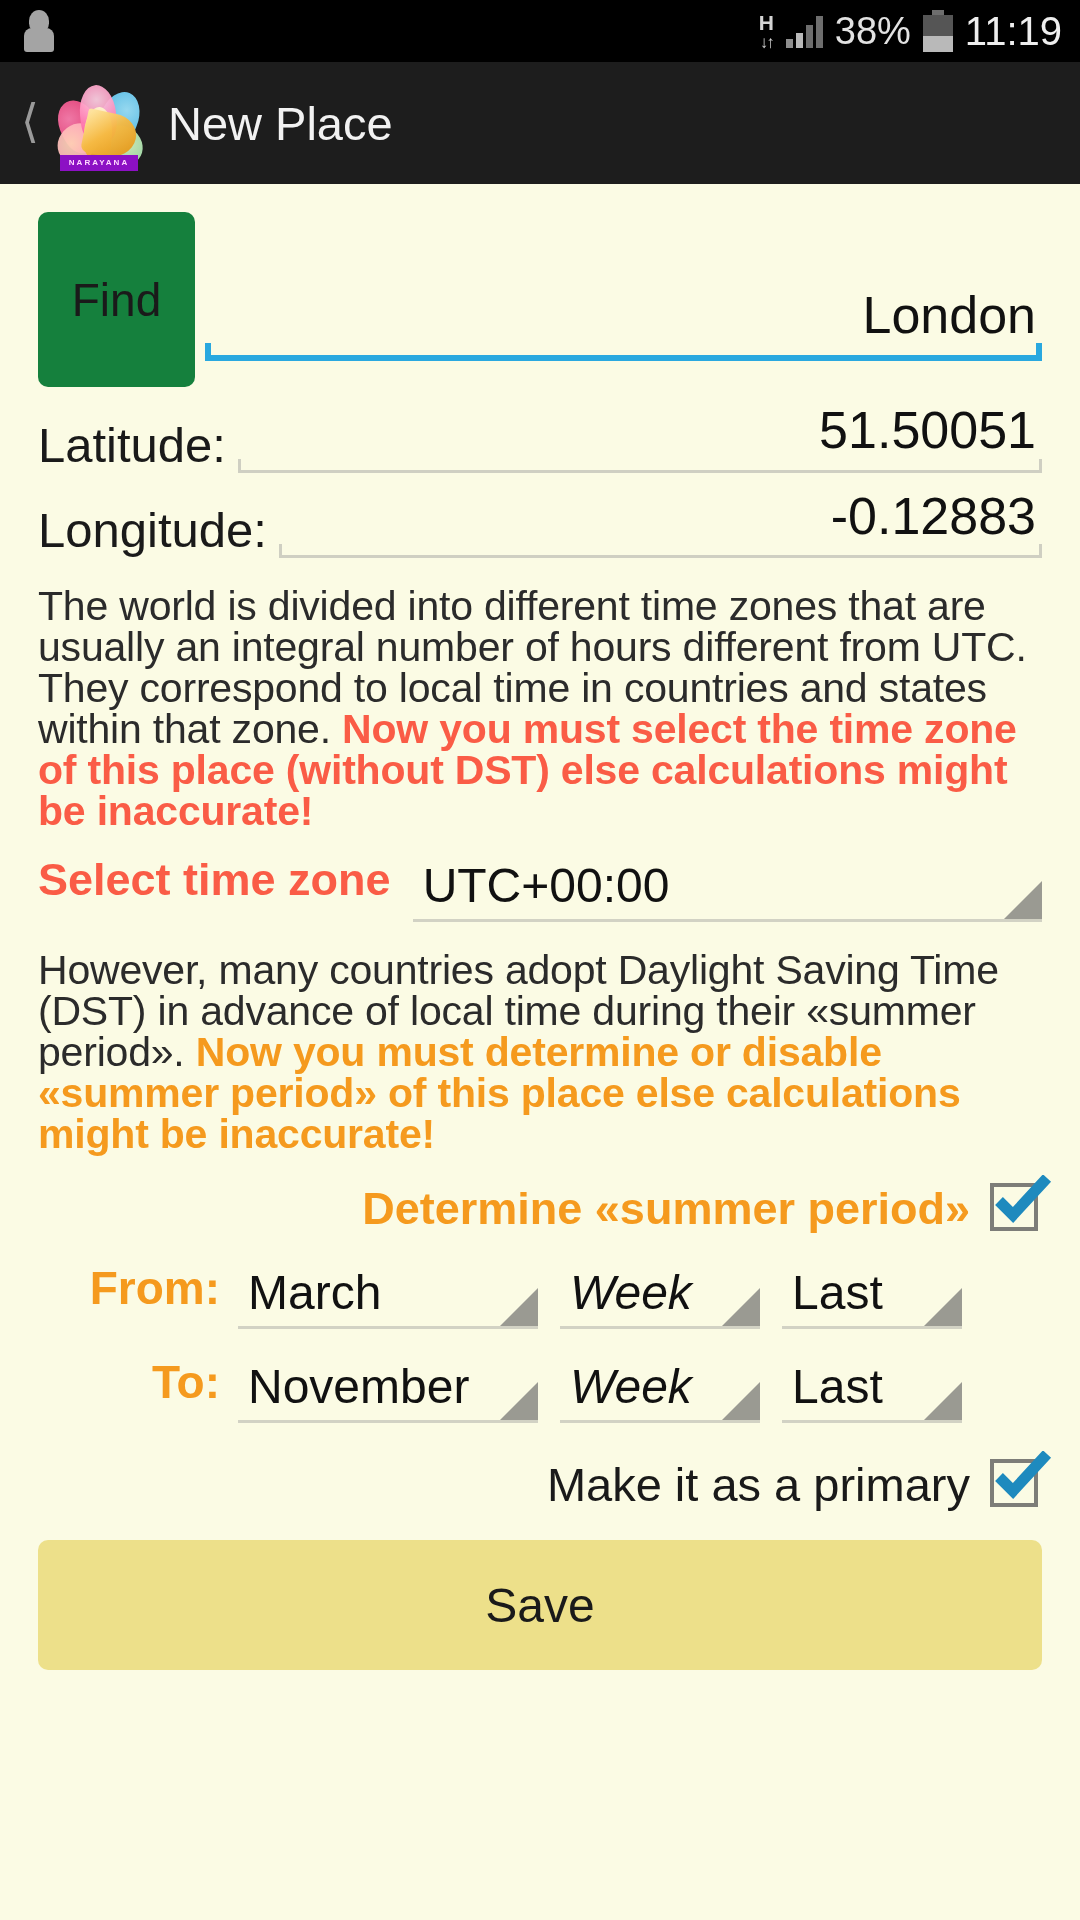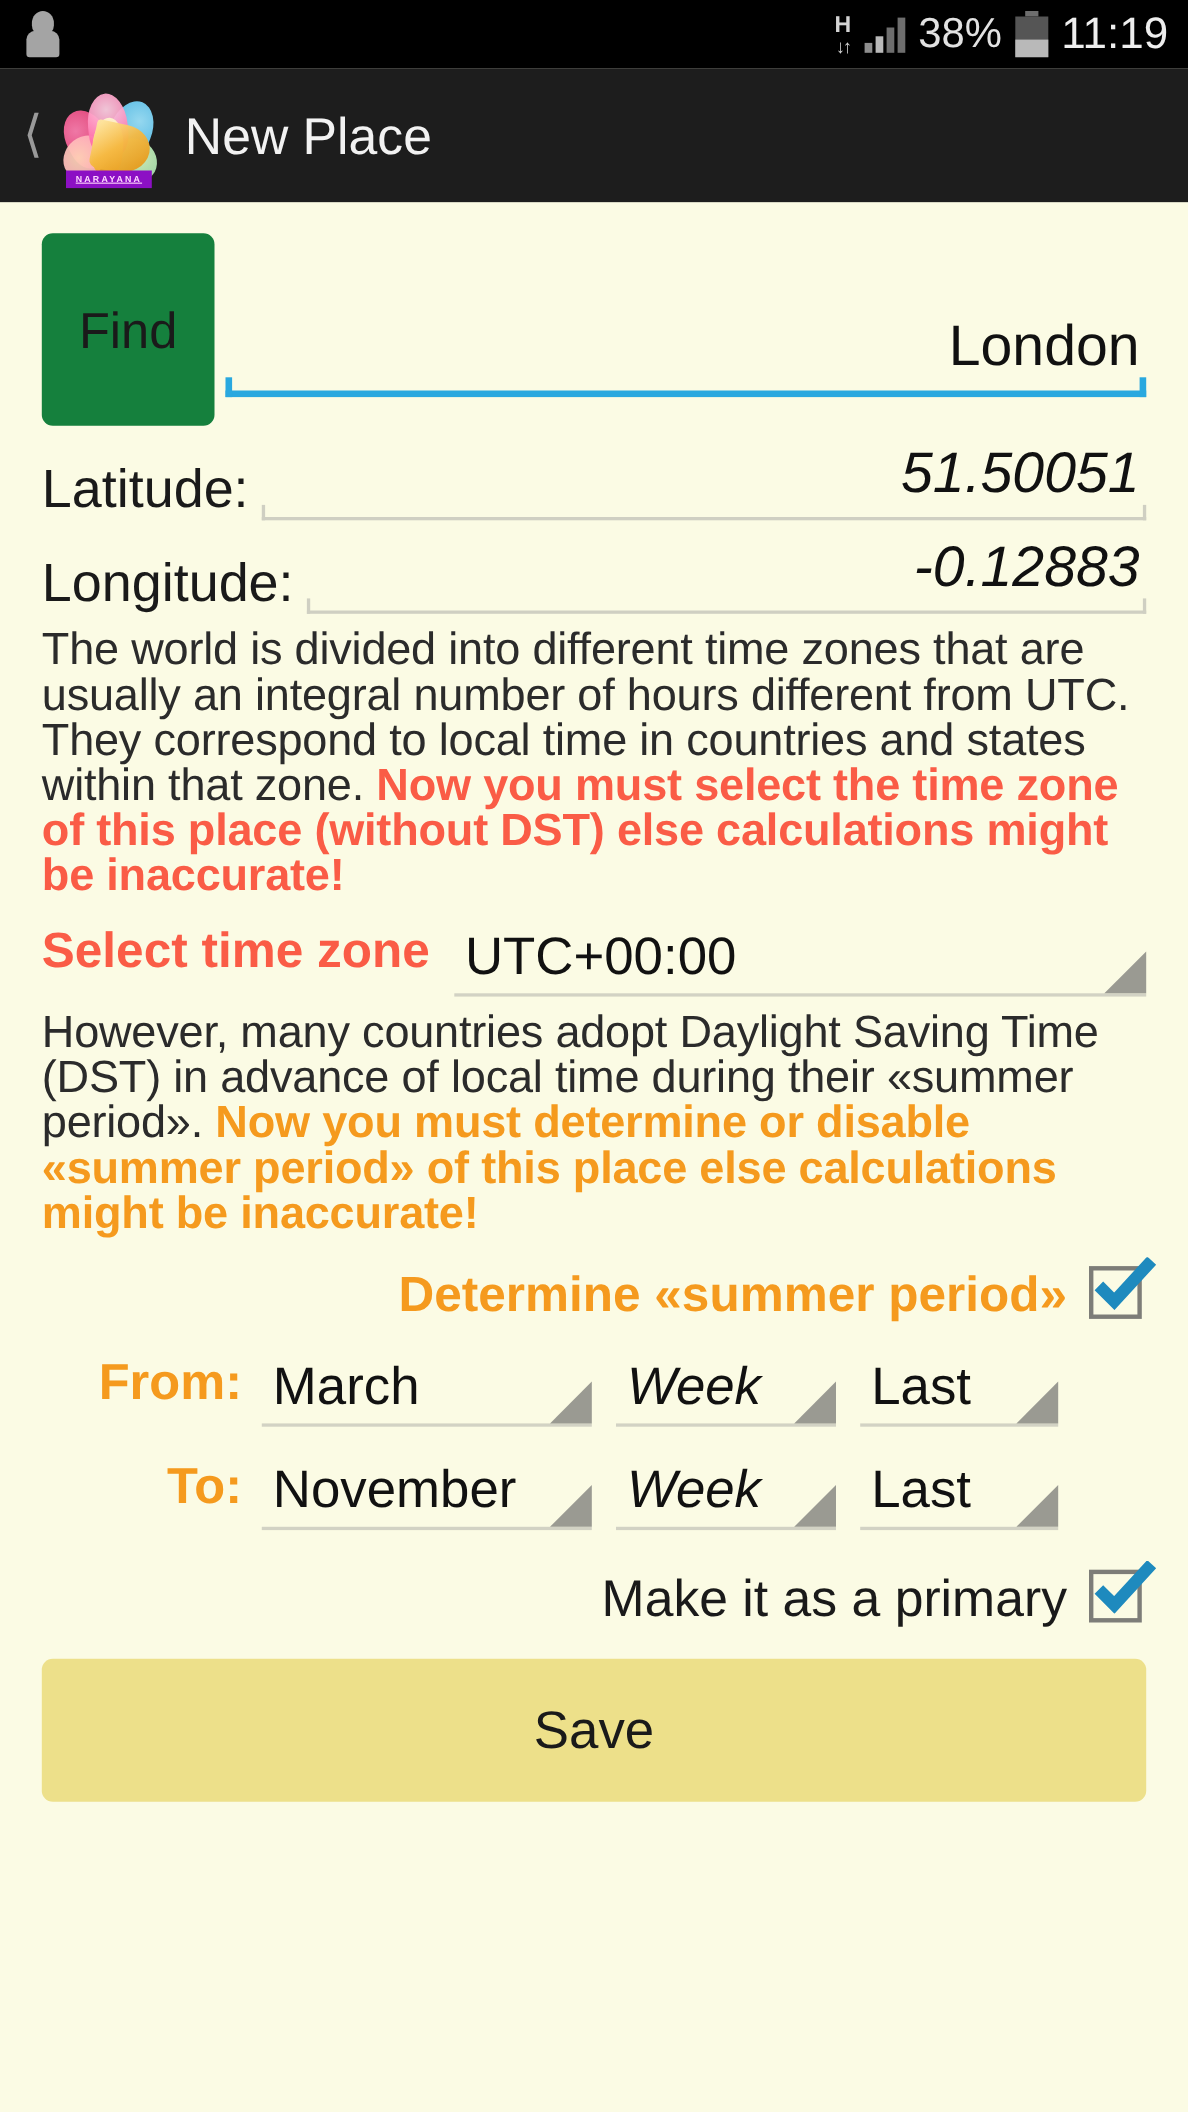--- a/index.html
+++ b/index.html
@@ -70,21 +70,21 @@
        linear-gradient(180deg,#fff6d0,#ffd36a 55%,#f0a322); transform:rotate(4deg);
        border-radius:55% 55% 35% 35%; }
   .gold-swoosh{
     position:absolute; left:30px; top:36px; width:52px; height:44px;
     background:linear-gradient(135deg,#ffe9a8 0%,#f5b942 45%,#e09010 100%);
     border-radius:4px 60% 70% 20%; transform:rotate(12deg); opacity:.95;
   }
   .logo-ribbon{
     position:absolute; left:6px; bottom:-2px; width:78px; height:16px;
     background:#8c10c4; color:#ffd9ff; font-size:8px; letter-spacing:2px;
-    text-align:center; line-height:16px; font-weight:bold;text-decoration:underline;
+    text-align:center; line-height:16px; font-weight:bold;
   }
   .ab-title{ font-size:47px; color:#f2f2f2; margin-left:18px; letter-spacing:0px; }
 
   
   .content{ padding:0 38px; background:#FBFBE4; height:calc(1920px - 62px - 122px); position:relative; }
 
   .row{ display:flex; align-items:flex-end; }
 
   
   .find-row{ padding-top:28px; align-items:stretch; }
@@ -100,37 +100,37 @@
   }
   .underline-blue:before,.underline-blue:after{
     content:""; position:absolute; bottom:0; width:6px; height:18px; background:#29A8DF;
   }
   .underline-blue:before{ left:0; }
   .underline-blue:after{ right:0; }
 
   
   .coord-row{ display:flex; align-items:flex-end; margin-top:16px; }
   .coord-label{ font-size:49px; color:#1a1a1a; white-space:nowrap; line-height:1.1; }
-  .coord-field{ flex:1; margin-left:12px; display:flex; flex-direction:column;font-style:italic; }
+  .coord-field{ flex:1; margin-left:12px; display:flex; flex-direction:column; }
   .coord-val{ font-size:52px; color:#111; text-align:right; padding-right:6px; line-height:1.05; }
   .underline-gray{
     height:3px; background:#cfcfc2; margin-top:12px; position:relative;
   }
   .underline-gray:before,.underline-gray:after{
     content:""; position:absolute; bottom:0; width:3px; height:14px; background:#cfcfc2;
   }
   .underline-gray:before{ left:0; }
   .underline-gray:after{ right:0; }
   .lat-field{ margin-left:12px; }
   .lon-field{ margin-left:12px; }
 
   
   .para{
     font-size:41px; line-height:1.0; color:#2b2b2b;
-    margin-top:12px; letter-spacing:-0.2px;
+    margin-top:28px; letter-spacing:-0.2px;
   }
   .para .hl-red{ color:#FA5C46; font-weight:bold; }
   .para .hl-orange{ color:#F59A1E; font-weight:bold; }
 
   
   .spinner-row{ display:flex; align-items:flex-end; margin-top:22px; }
   .sel-label{ font-size:45px; font-weight:bold; color:#FA5C46; margin-right:18px; padding-bottom:16px; white-space:nowrap; }
   .spinner{
     position:relative; display:flex; flex-direction:column; justify-content:flex-end;
   }

